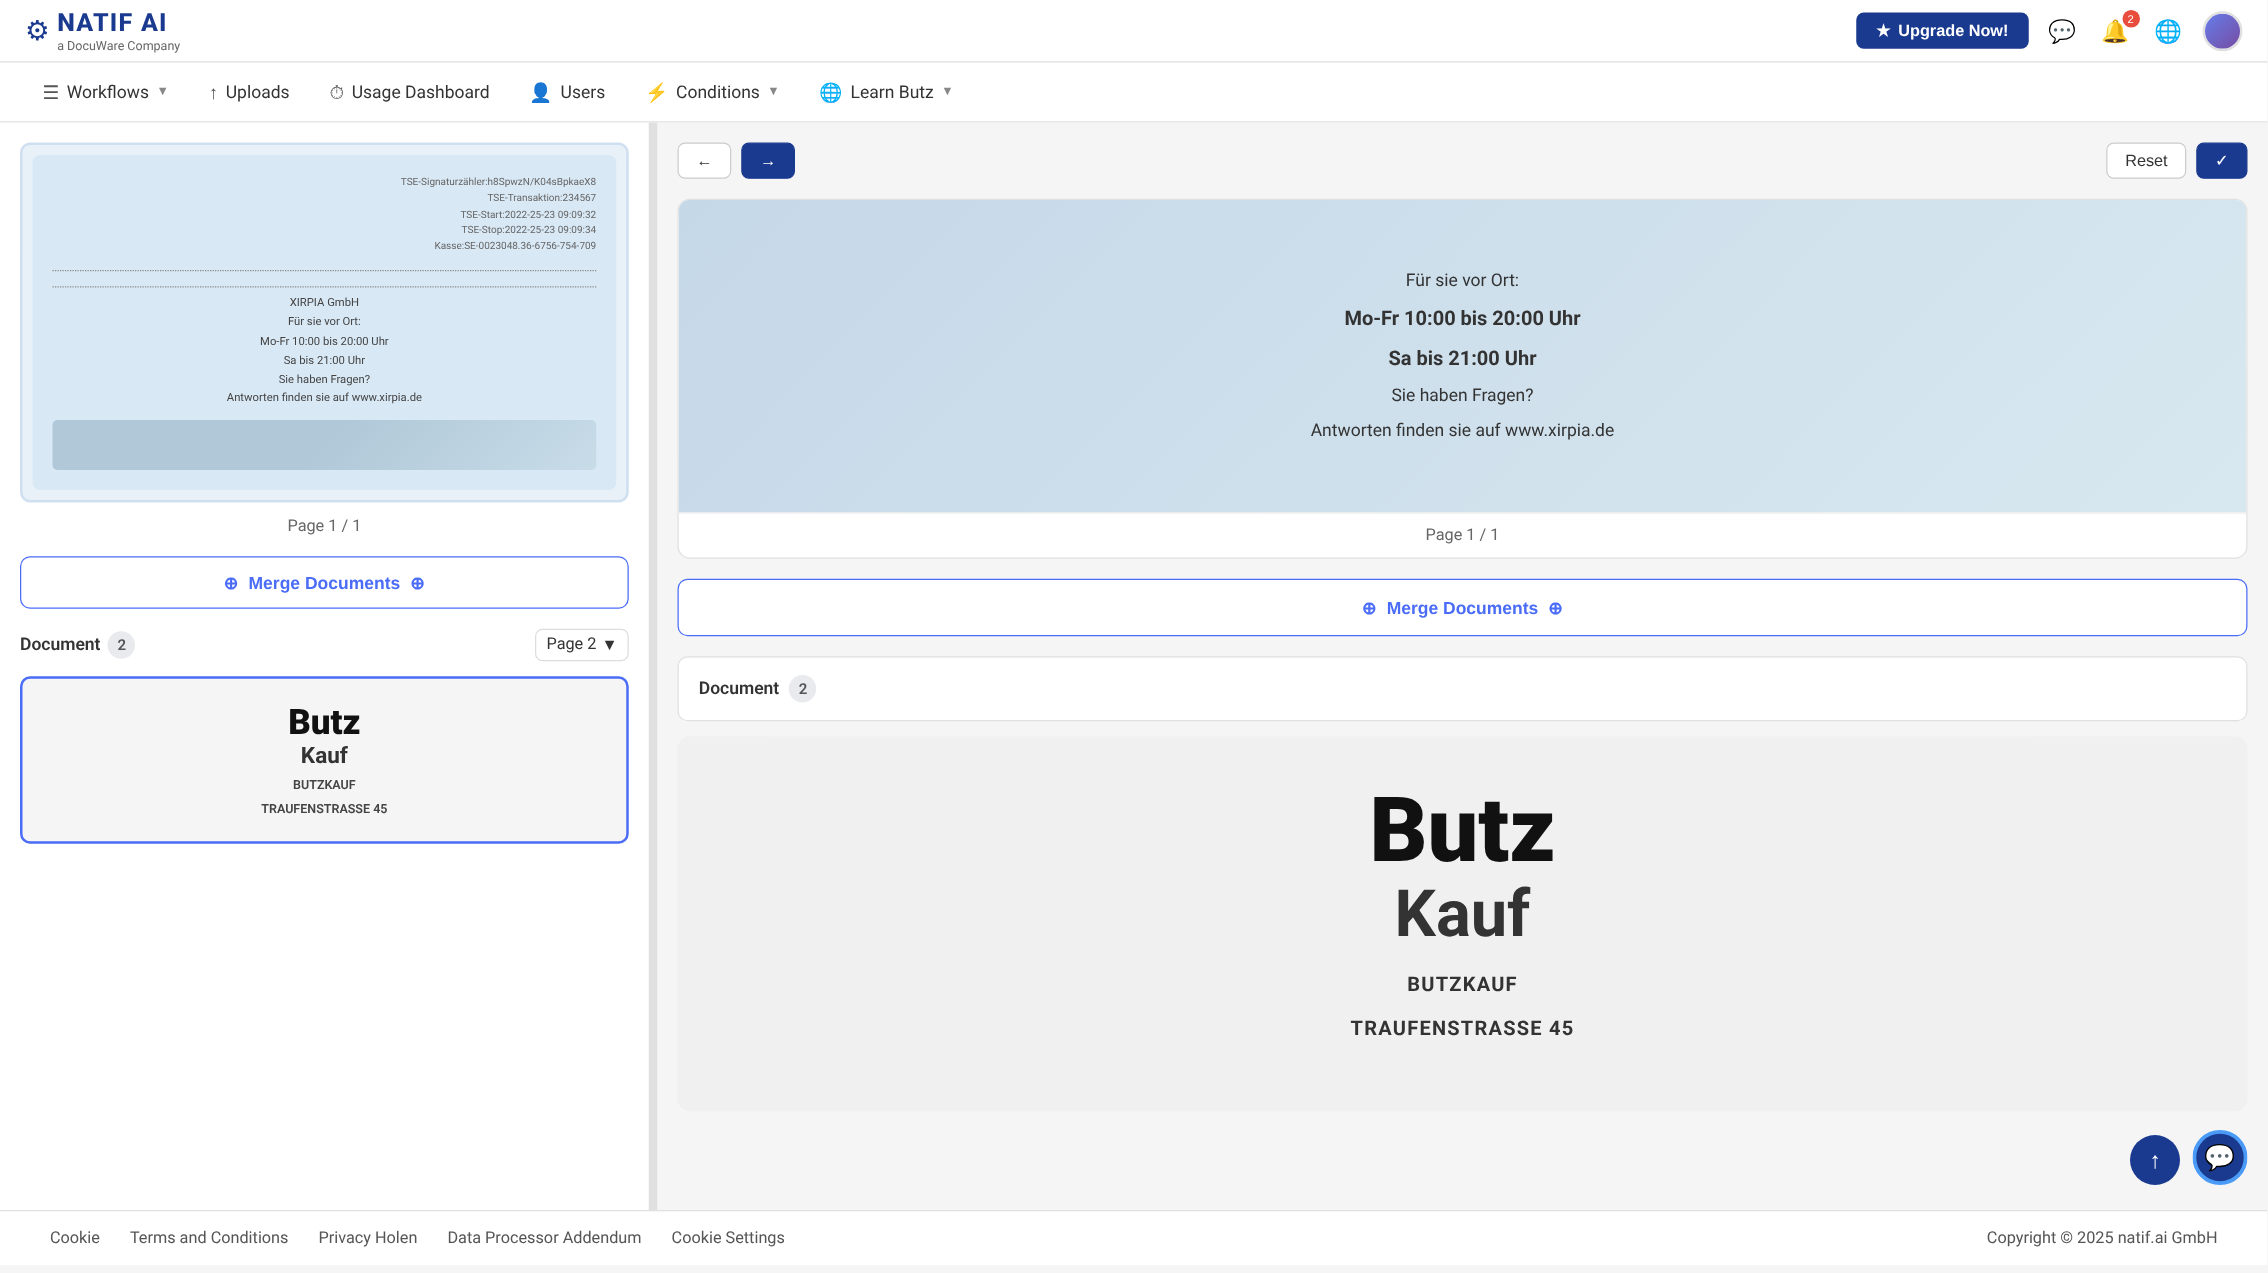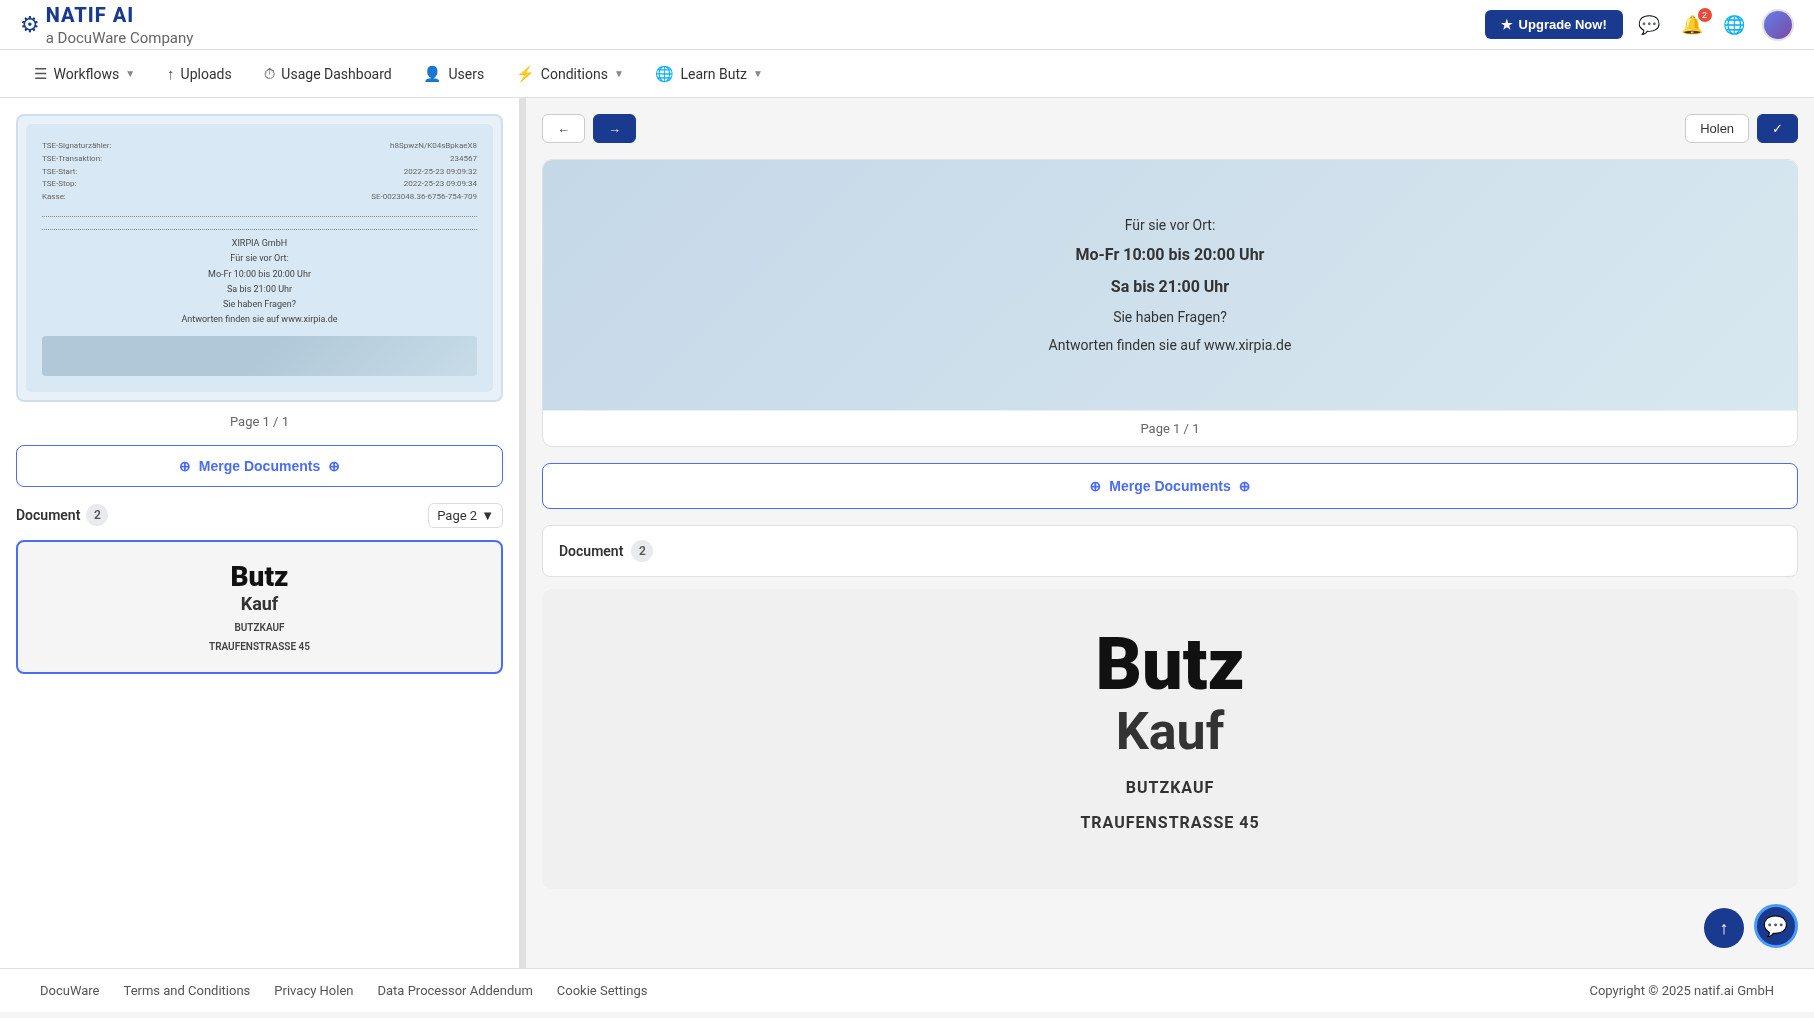--- a/index.html
+++ b/index.html
@@ -23,21 +23,21 @@
       align-items: center;
       gap: 6px;
     }
     .logo-text {
       font-size: 20px;
       font-weight: 800;
       color: #1a3a8f;
       letter-spacing: 1px;
     }
     .logo-sub {
-      font-size: 15px;
+      font-size: 10px;
       color: #666;
       margin-top: 2px;
     }
     .logo-icon {
       color: #1a3a8f;
       font-size: 22px;
     }
     .top-bar-right {
       display: flex;
       align-items: center;
@@ -561,21 +561,21 @@
   </div>
 </div>
 
 <div class="main-layout">
 
   <div class="left-panel">
 
 
     <div class="doc-thumbnail">
       <div class="doc-thumbnail-inner">
-        <div style="font-size:8px; color:#666; margin-bottom:6px; text-align:left; width:100%;">
+        <div style="font-size:8px; color:#666; margin-bottom:6px; text-align:right; width:100%;">
           <div>TSE-Signaturzähler: <span style="float:right">h8SpwzN/K04sBpkaeX8</span></div>
           <div>TSE-Transaktion: <span style="float:right">234567</span></div>
           <div>TSE-Start: <span style="float:right">2022-25-23 09:09:32</span></div>
           <div>TSE-Stop: <span style="float:right">2022-25-23 09:09:34</span></div>
           <div>Kasse: <span style="float:right">SE-0023048.36-6756-754-709</span></div>
         </div>
         <div style="border-top: 1px dotted #888; width:100%; margin:6px 0;"></div>
         <div style="border-top: 1px dotted #888; width:100%; margin:6px 0;"></div>
         <div style="font-size:9px; color:#444; text-align:center; line-height:1.7;">
           <div style="font-weight:400;">XIRPIA GmbH</div>
@@ -616,21 +616,21 @@
     </div>
   </div>
 
   <div class="v-divider"></div>
 
   <div class="right-panel">
 
     <div class="right-top-bar">
       <button class="r-ctrl-btn">←</button>
       <button class="r-ctrl-btn primary">→</button>
-      <button class="r-ctrl-btn" style="margin-left:auto;">Holen</button>
+      <button class="r-ctrl-btn" style="margin-left:auto;">Reset</button>
       <button class="r-ctrl-btn primary">✓</button>
     </div>
 
     <div class="doc-card">
       <div class="receipt-img">
         <div class="r-text">
           <div>Für sie vor Ort:</div>
           <div><strong>Mo-Fr 10:00 bis 20:00 Uhr</strong></div>
           <div><strong>Sa bis 21:00 Uhr</strong></div>
           <div>Sie haben Fragen?</div>
@@ -655,21 +655,21 @@
       <div class="butz-big">Butz</div>
       <div class="butz-kauf">Kauf</div>
       <div class="butz-addr-right">BUTZKAUF</div>
       <div class="butz-addr-right">TRAUFENSTRASSE 45</div>
     </div>
   </div>
 </div>
 
 <div class="footer">
   <div class="footer-links">
-    <span class="footer-link">DocuWare</span>
+    <span class="footer-link">Cookie</span>
     <span class="footer-link">Terms and Conditions</span>
     <span class="footer-link">Privacy Holen</span>
     <span class="footer-link">Data Processor Addendum</span>
     <span class="footer-link">Cookie Settings</span>
   </div>
   <div>Copyright © 2025 natif.ai GmbH</div>
 </div>
 
 <div class="scroll-top">↑</div>
 

